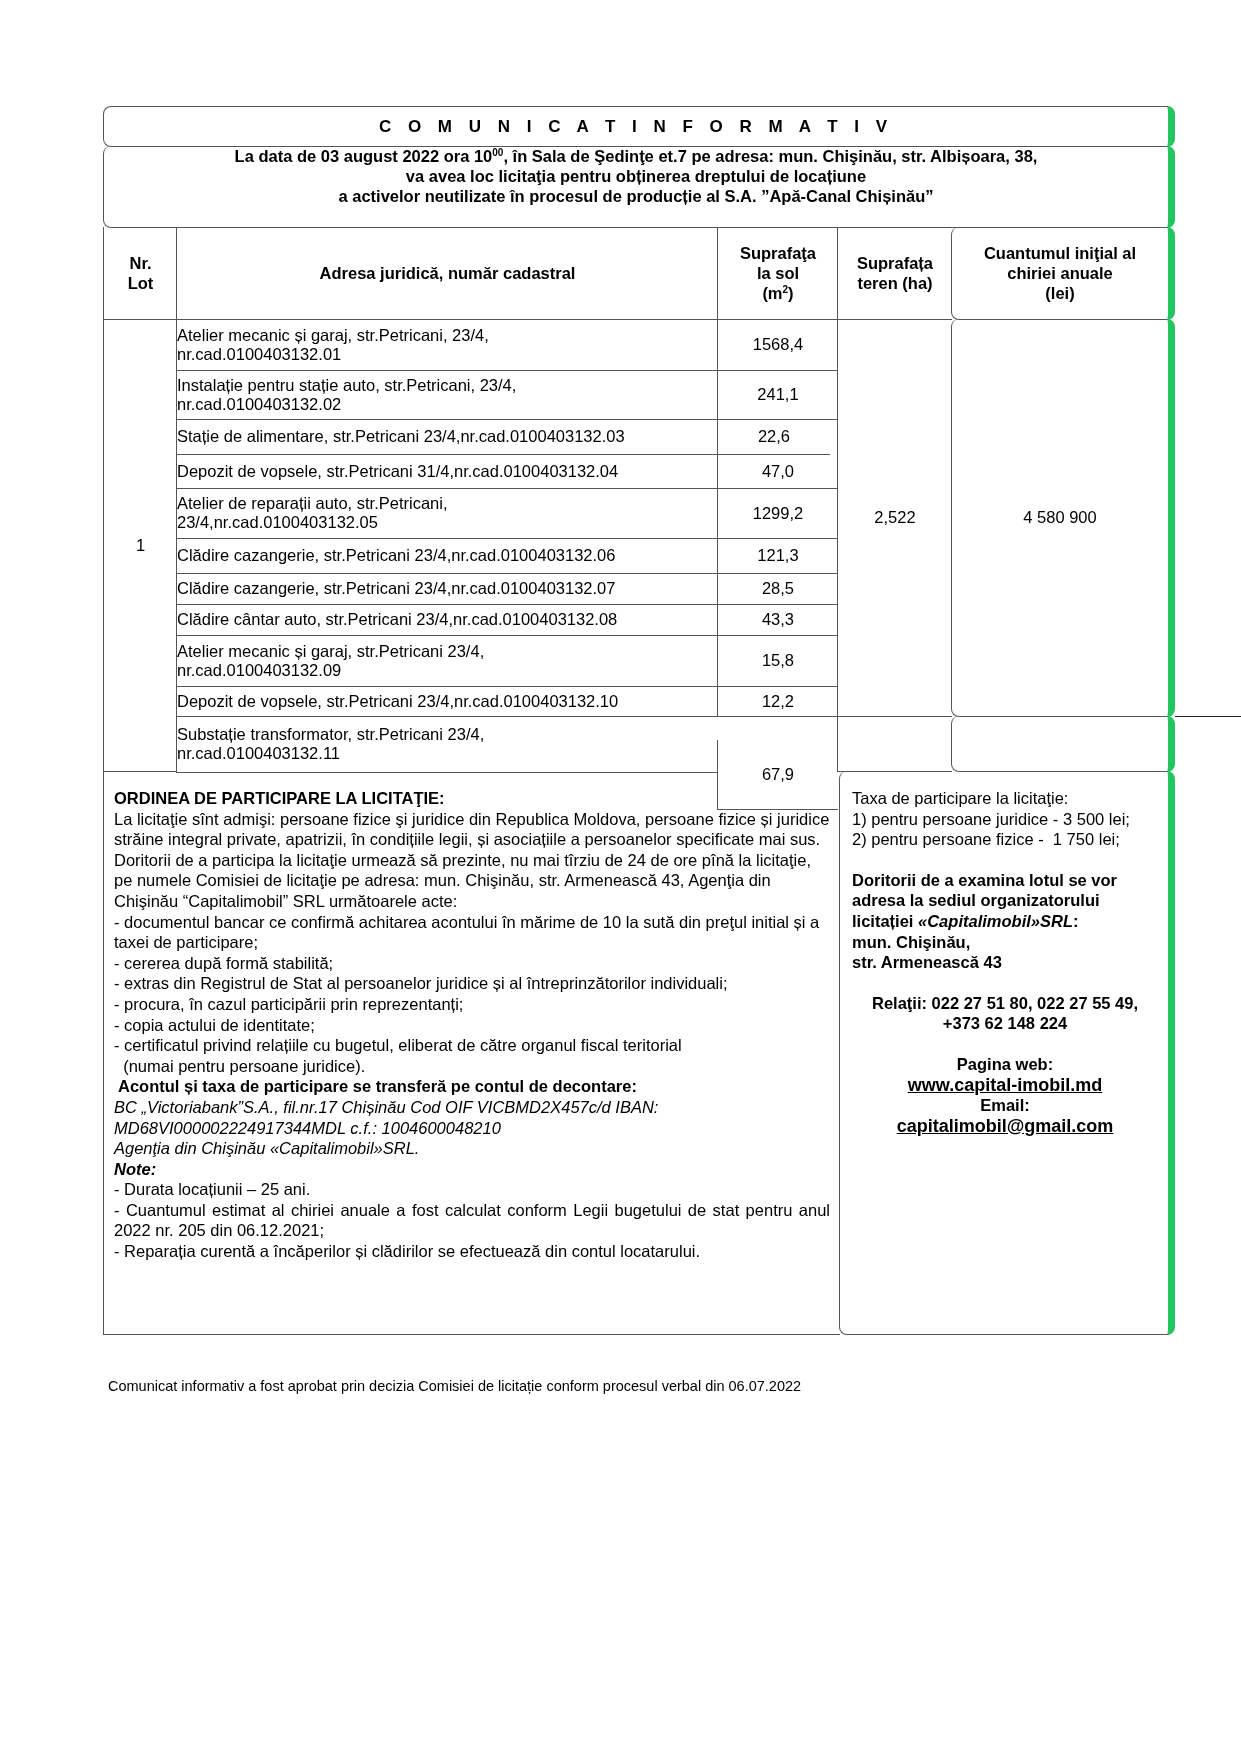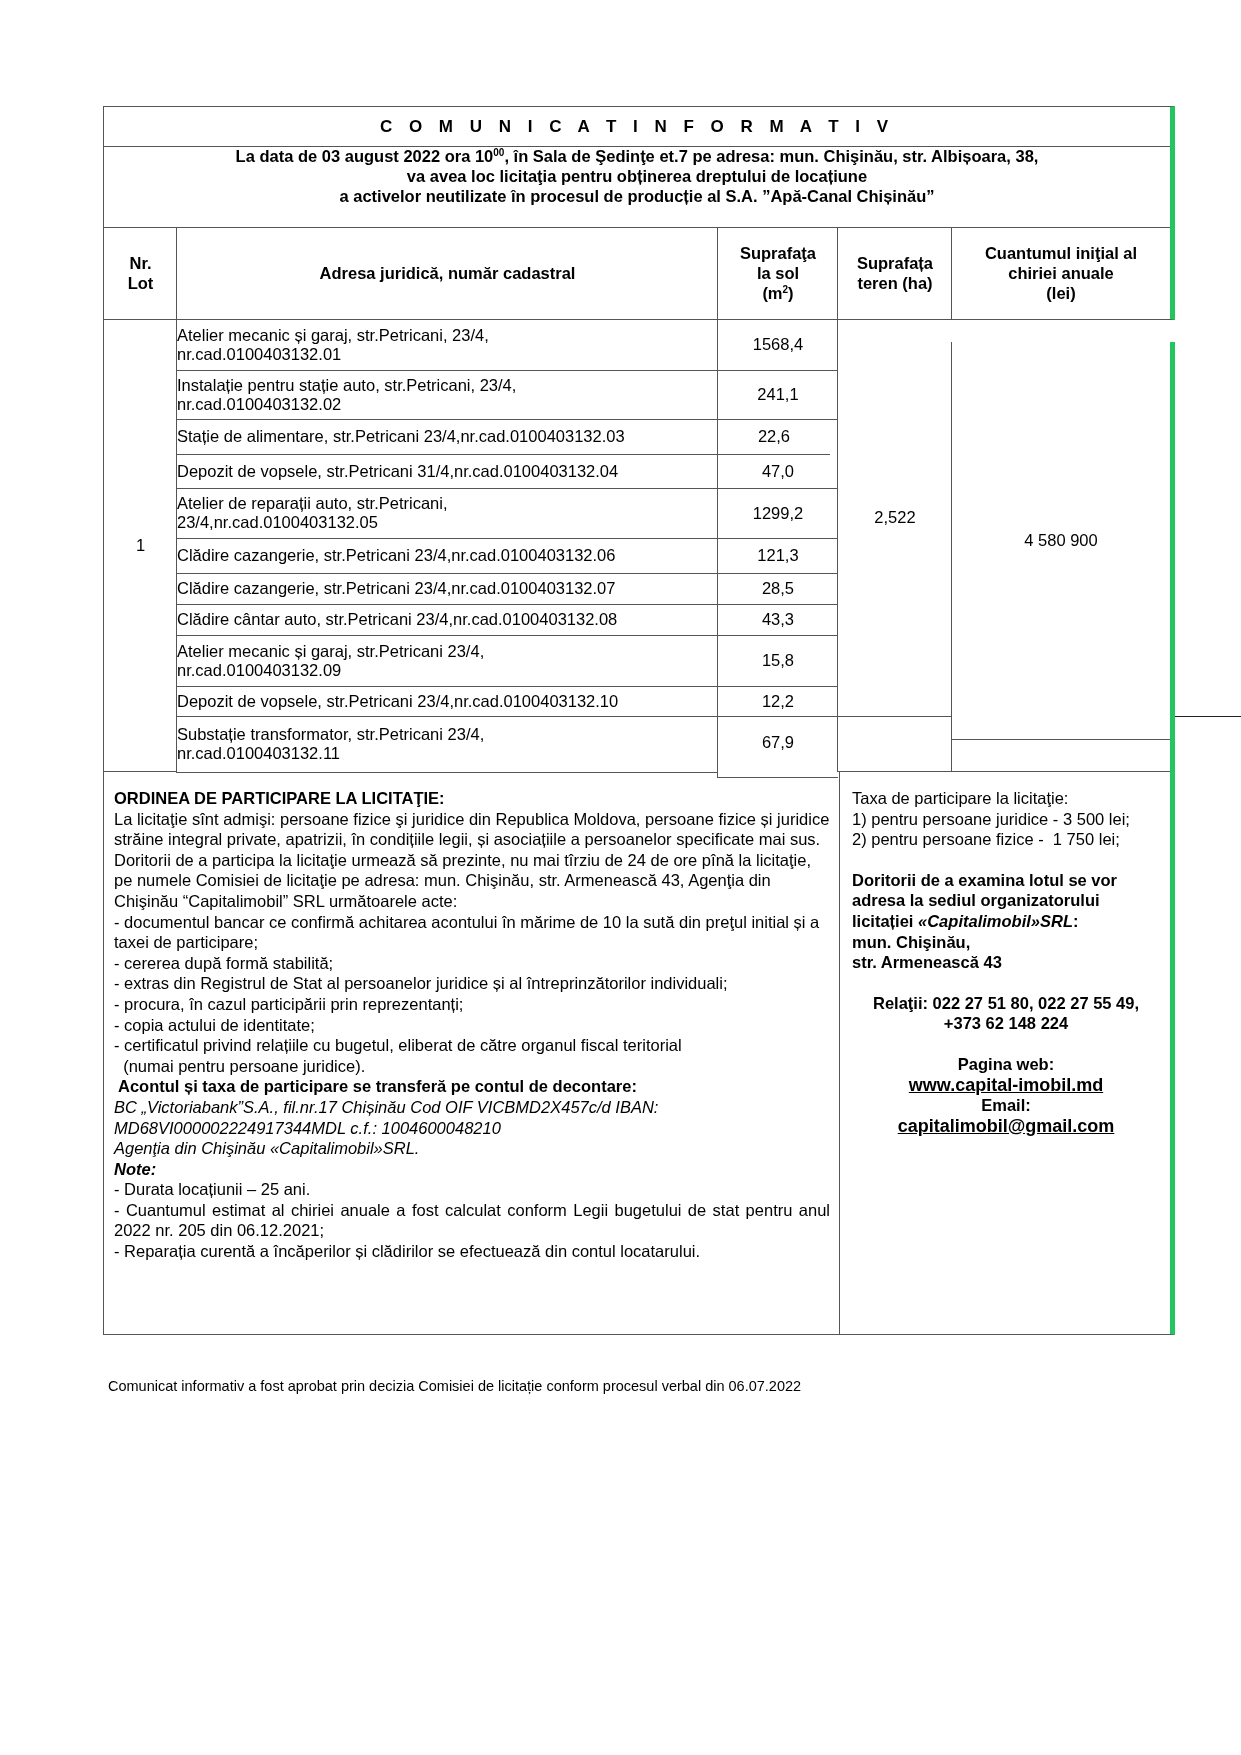--- a/index.html
+++ b/index.html
@@ -3,21 +3,21 @@
 <meta charset="utf-8">
 <style>
   html, body { margin: 0; padding: 0; background: #ffffff; }
   body {
     width: 1241px; height: 1755px; position: relative; overflow: hidden;
     font-family: "Liberation Sans", sans-serif; color: #000;
   }
   .page { position: absolute; left: 0; top: 0; width: 1241px; height: 1755px; }
   .box { position: absolute; box-sizing: border-box; }
   .bl { border-left: 1px solid #555; }
-  .br { border-right: 5px solid #22c55e; }
+  .br { border-right: 7px solid #22c55e; border-radius: 8px; }
   .bt { border-top: 1px solid #555; }
   .bb { border-bottom: 1px solid #555; }
   .center { display: flex; align-items: center; justify-content: center; text-align: center; }
   .title {
     font-weight: bold; font-size: 17px; letter-spacing: 6px;
   }
   .intro { font-weight: bold; font-size: 16.5px; line-height: 20px; }
   .hdr { font-weight: bold; font-size: 16.5px; line-height: 20px; }
   .cell { font-size: 16.5px; line-height: 19px; }
   .addr { display: flex; align-items: center; }
@@ -136,26 +136,26 @@
           <div>Depozit de vopsele,  str.Petricani 23/4,nr.cad.0100403132.10</div>
         </div>
       </div>
       <div class="box bl bb cell num" style="left: 717px; top: 686px; width: 121px; height: 31px;">12,2</div>
       <div class="box bl bb cell addr" style="left: 176px; top: 716px; width: 542px; height: 57px;">
         <div>
           <div>Substație transformator, str.Petricani 23/4,</div>
           <div>nr.cad.0100403132.11</div>
         </div>
       </div>
-      <div class="box bl bb cell num" style="left: 717px; top: 708px; width: 121px; height: 70px;">67,9</div>
+      <div class="box bl bb cell num" style="left: 717px; top: 740px; width: 121px; height: 70px;">67,9</div>
     </div>
 
   <div class="box bl bb center cell" style="left:837px; top:319px; width:115px; height:398px;">2,522</div>
 
-  <div class="box bl br bb center cell" style="left:951px; top:319px; width:224px; height:398px;margin-top:23px;">4 580 900</div>
+  <div class="box bl br bb center cell" style="left:951px; top:319px; width:224px; height:398px;">4 580 900</div>
 
   <div class="box bl bb" style="left:837px; top:716px; width:115px; height:56px;"></div>
   <div class="box bl br bb" style="left:951px; top:716px; width:224px; height:56px;"></div>
 
   <div class="stray" style="left:1175px; top:716px; width:66px;"></div>
 
   <div class="box bl bb lower" style="left:103px; top:771px; width:737px; height:564px; padding:17px 10px 0 10px;">
     <p class="b">ORDINEA DE PARTICIPARE LA LICITAŢIE:</p>
     <p>La licitaţie sînt admişi: persoane fizice şi juridice din Republica Moldova, persoane fizice și juridice străine integral private, apatrizii,  în condițiile legii, și asociațiile a persoanelor specificate mai sus.</p>
     <p>Doritorii de a participa la licitaţie urmează să prezinte, nu mai tîrziu de 24 de ore pînă la licitaţie, pe numele Comisiei de licitaţie pe adresa: mun. Chişinău, str. Armenească 43, Agenţia din Chişinău “Capitalimobil” SRL următoarele acte:</p>

